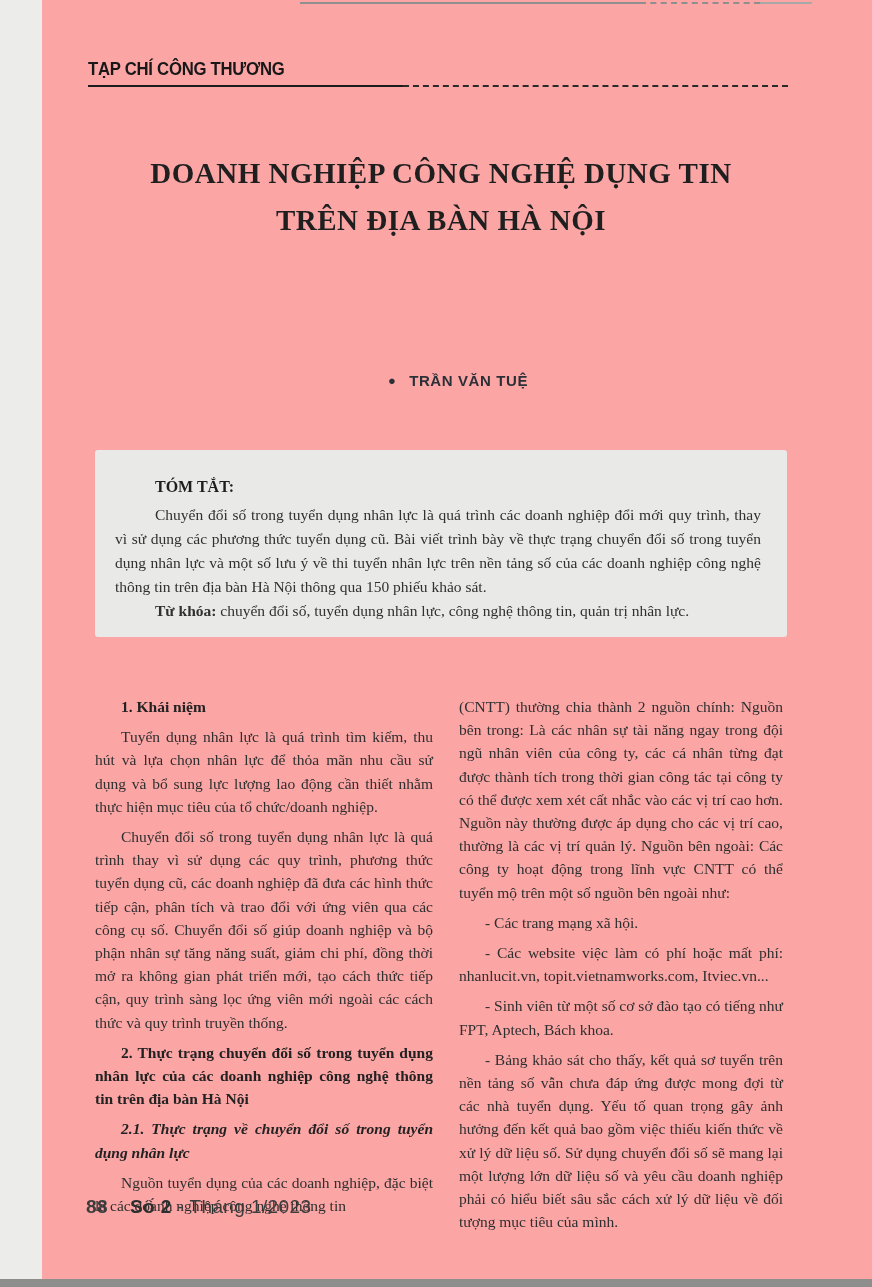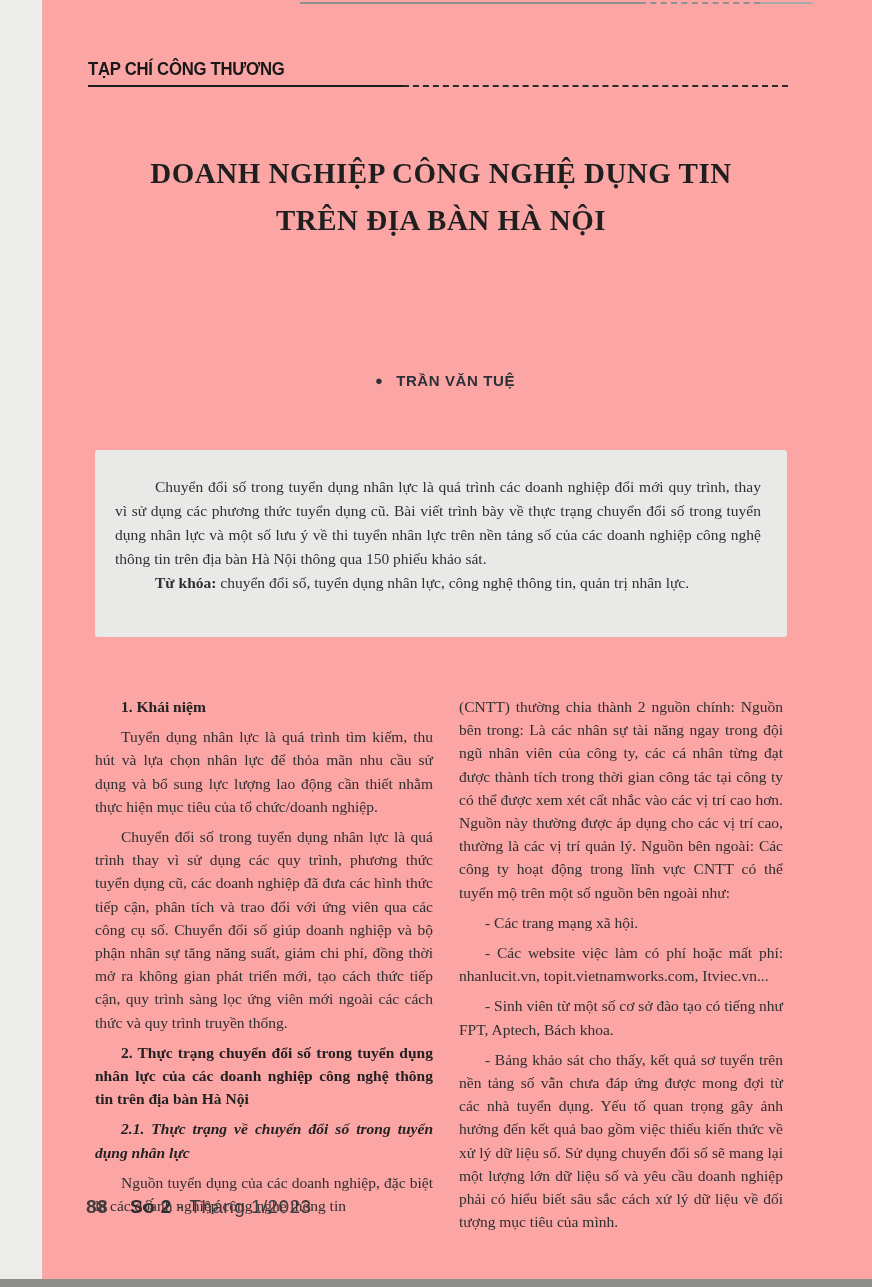--- a/index.html
+++ b/index.html
@@ -37,21 +37,21 @@
     position:absolute;left:95px;top:150px;width:692px;
     text-align:center;
   }
   .title-line{
     font-weight:700;font-size:29px;line-height:47px;
     color:#1f1f1f;letter-spacing:0.5px;
   }
 
   
   .author-line{
-    position:absolute;left:99px;top:372px;width:692px;
+    position:absolute;left:112px;top:372px;width:692px;
     text-align:center;
     font-family:"Liberation Sans", sans-serif;
     font-weight:700;font-size:15px;letter-spacing:0.6px;color:#2b3037;
   }
   .author-bullet{font-size:13px;margin-right:8px;position:relative;top:-1px;color:#2b3037;}
 
   
   .abstract-box{
     position:absolute;left:95px;top:450px;width:692px;height:187px;
     background:#e9e9e7;border-radius:3px;
@@ -112,20 +112,21 @@
     <div class="title-line">DOANH NGHIỆP CÔNG NGHỆ DỤNG TIN</div>
     <div class="title-line">TRÊN ĐỊA BÀN HÀ NỘI</div>
   </div>
 
   <div class="author-line">
     <span class="author-bullet">●</span>
     <span>TRẦN VĂN TUỆ</span>
   </div>
 
   <div class="abstract-box">
+    <div class="abstract-heading">TÓM TẮT:</div>
     <p class="abstract-body">Chuyển đổi số trong tuyển dụng nhân lực là quá trình các doanh nghiệp đổi mới quy trình, thay vì sử dụng các phương thức tuyển dụng cũ. Bài viết trình bày về thực trạng chuyển đổi số trong tuyển dụng nhân lực và một số lưu ý về thi tuyển nhân lực trên nền tảng số của các doanh nghiệp công nghệ thông tin trên địa bàn Hà Nội thông qua 150 phiếu khảo sát.</p>
     <p class="abstract-keywords">
       <span class="kw-label">Từ khóa:</span><span> chuyển đổi số, tuyển dụng nhân lực, công nghệ thông tin, quản trị nhân lực.</span>
     </p>
   </div>
 
   <div class="columns">
     <div class="col col-left">
       <p class="h-section">1. Khái niệm</p>
       <p class="p-indent">Tuyển dụng nhân lực là quá trình tìm kiếm, thu hút và lựa chọn nhân lực để thỏa mãn nhu cầu sử dụng và bổ sung lực lượng lao động cần thiết nhằm thực hiện mục tiêu của tổ chức/doanh nghiệp.</p>

